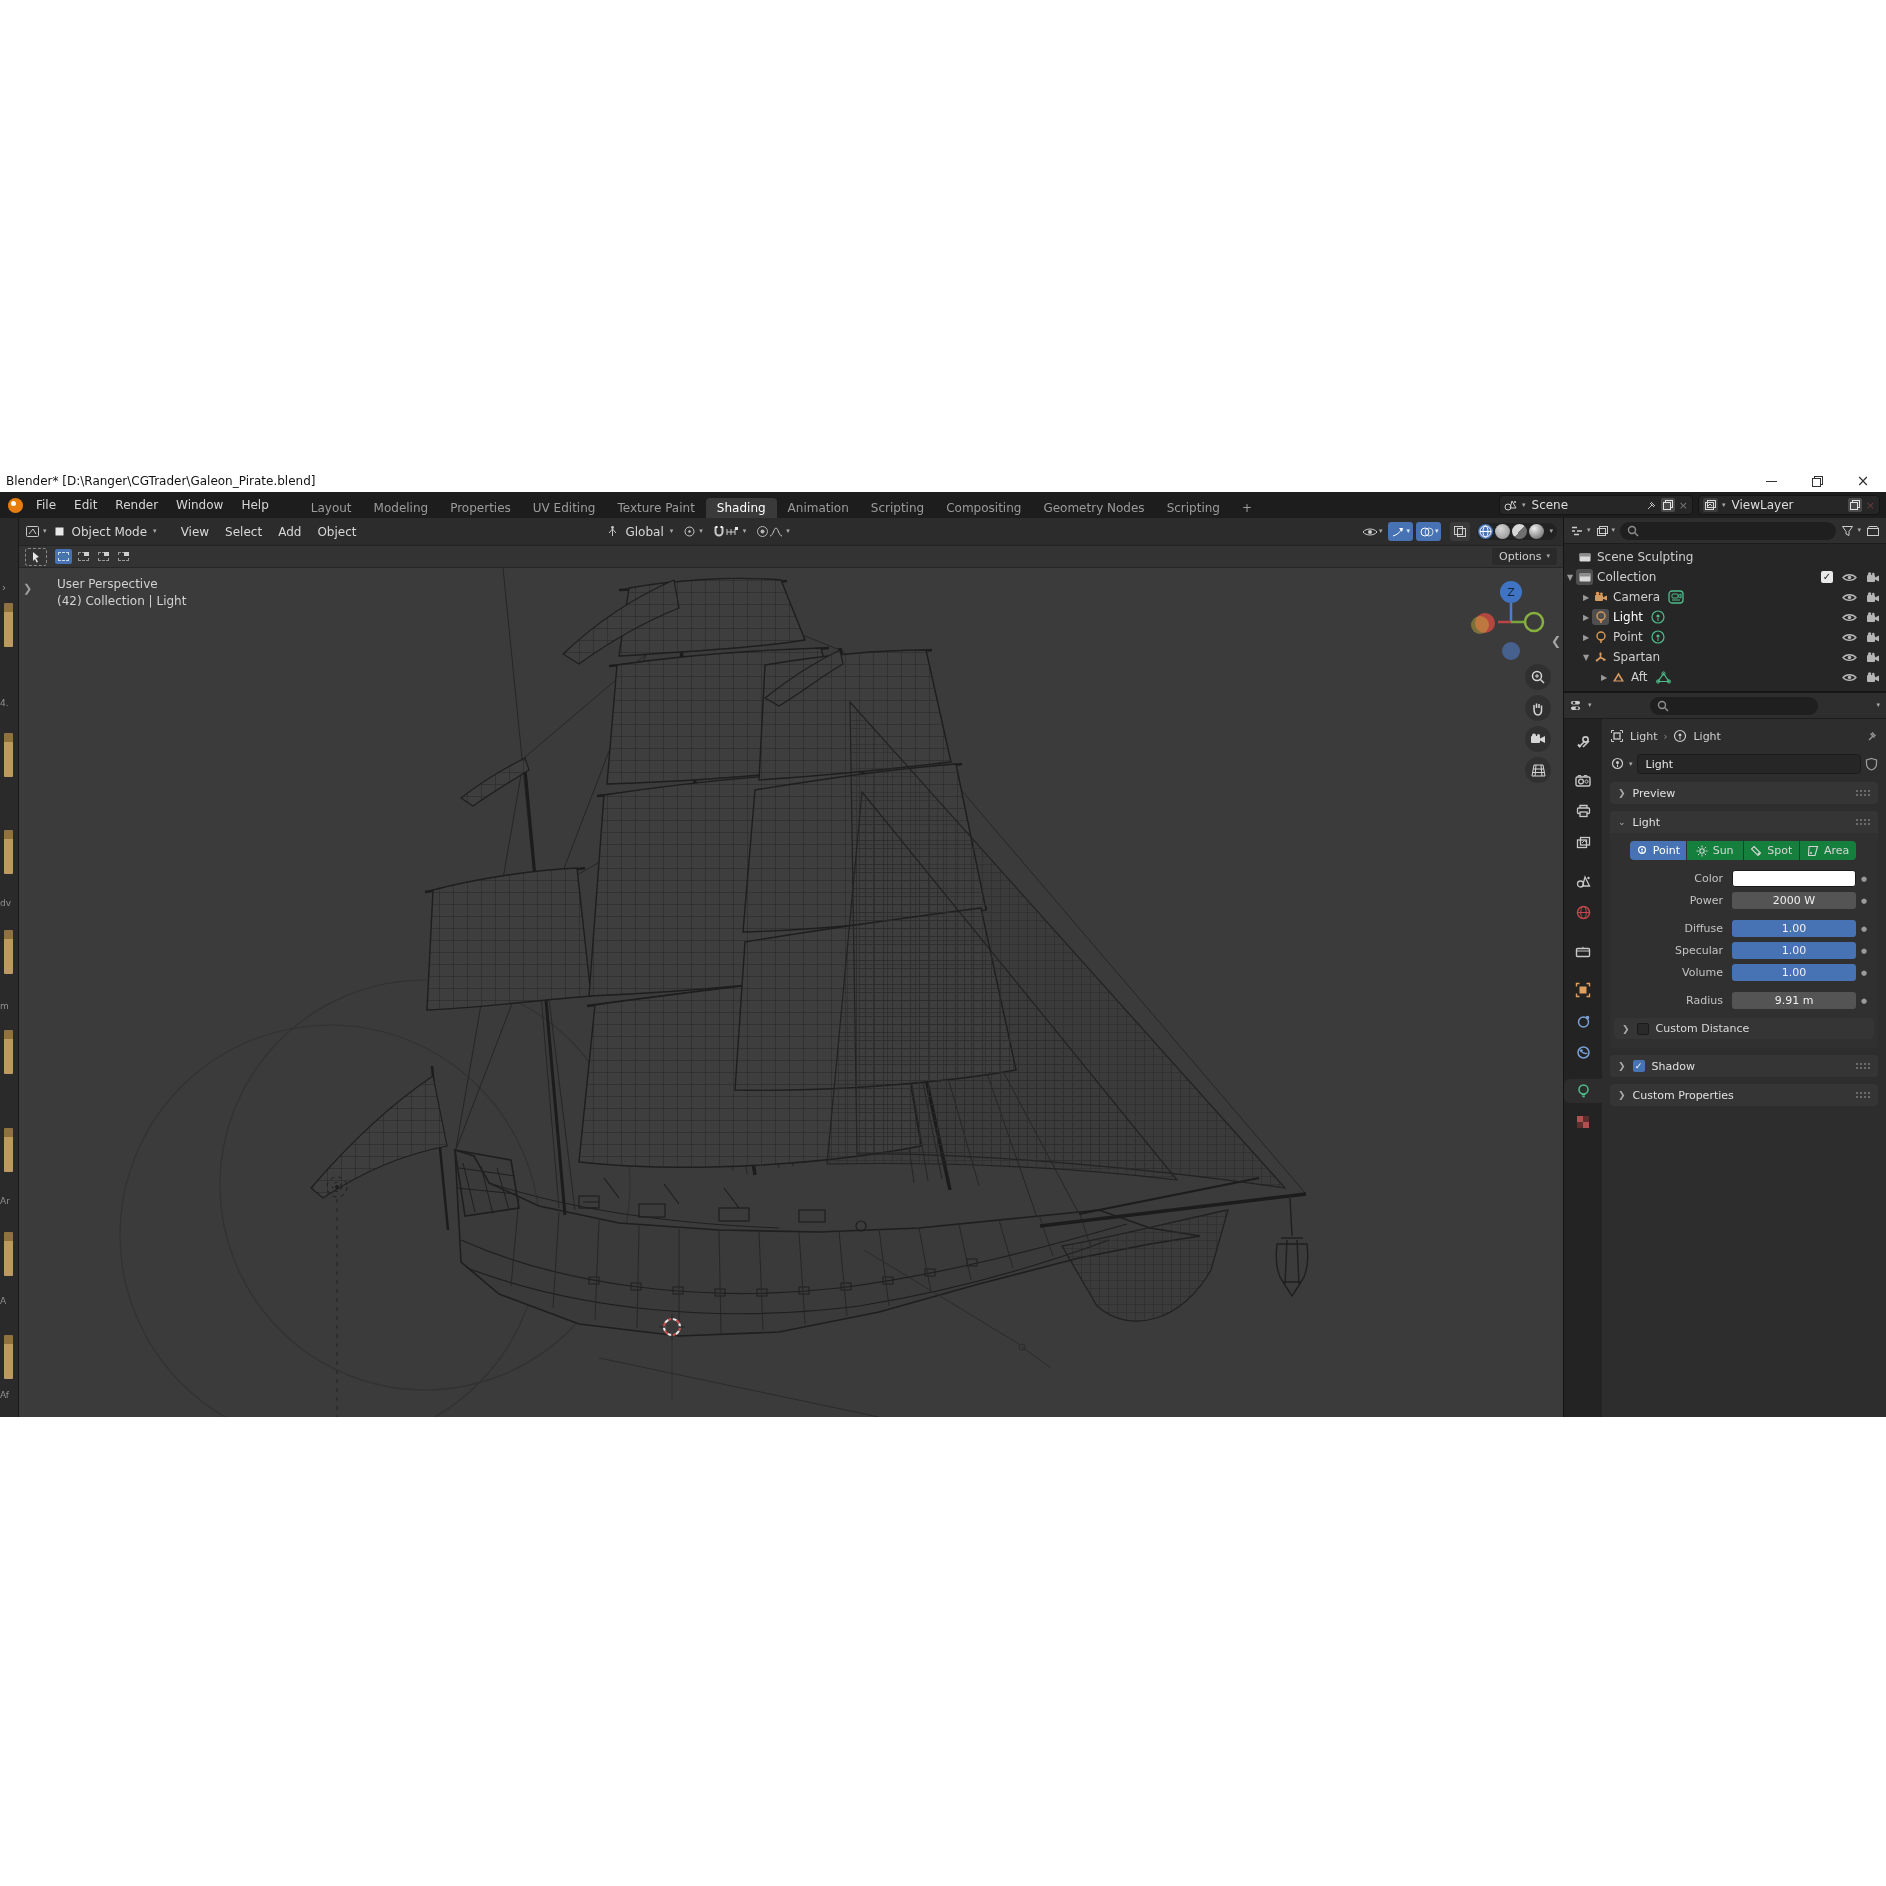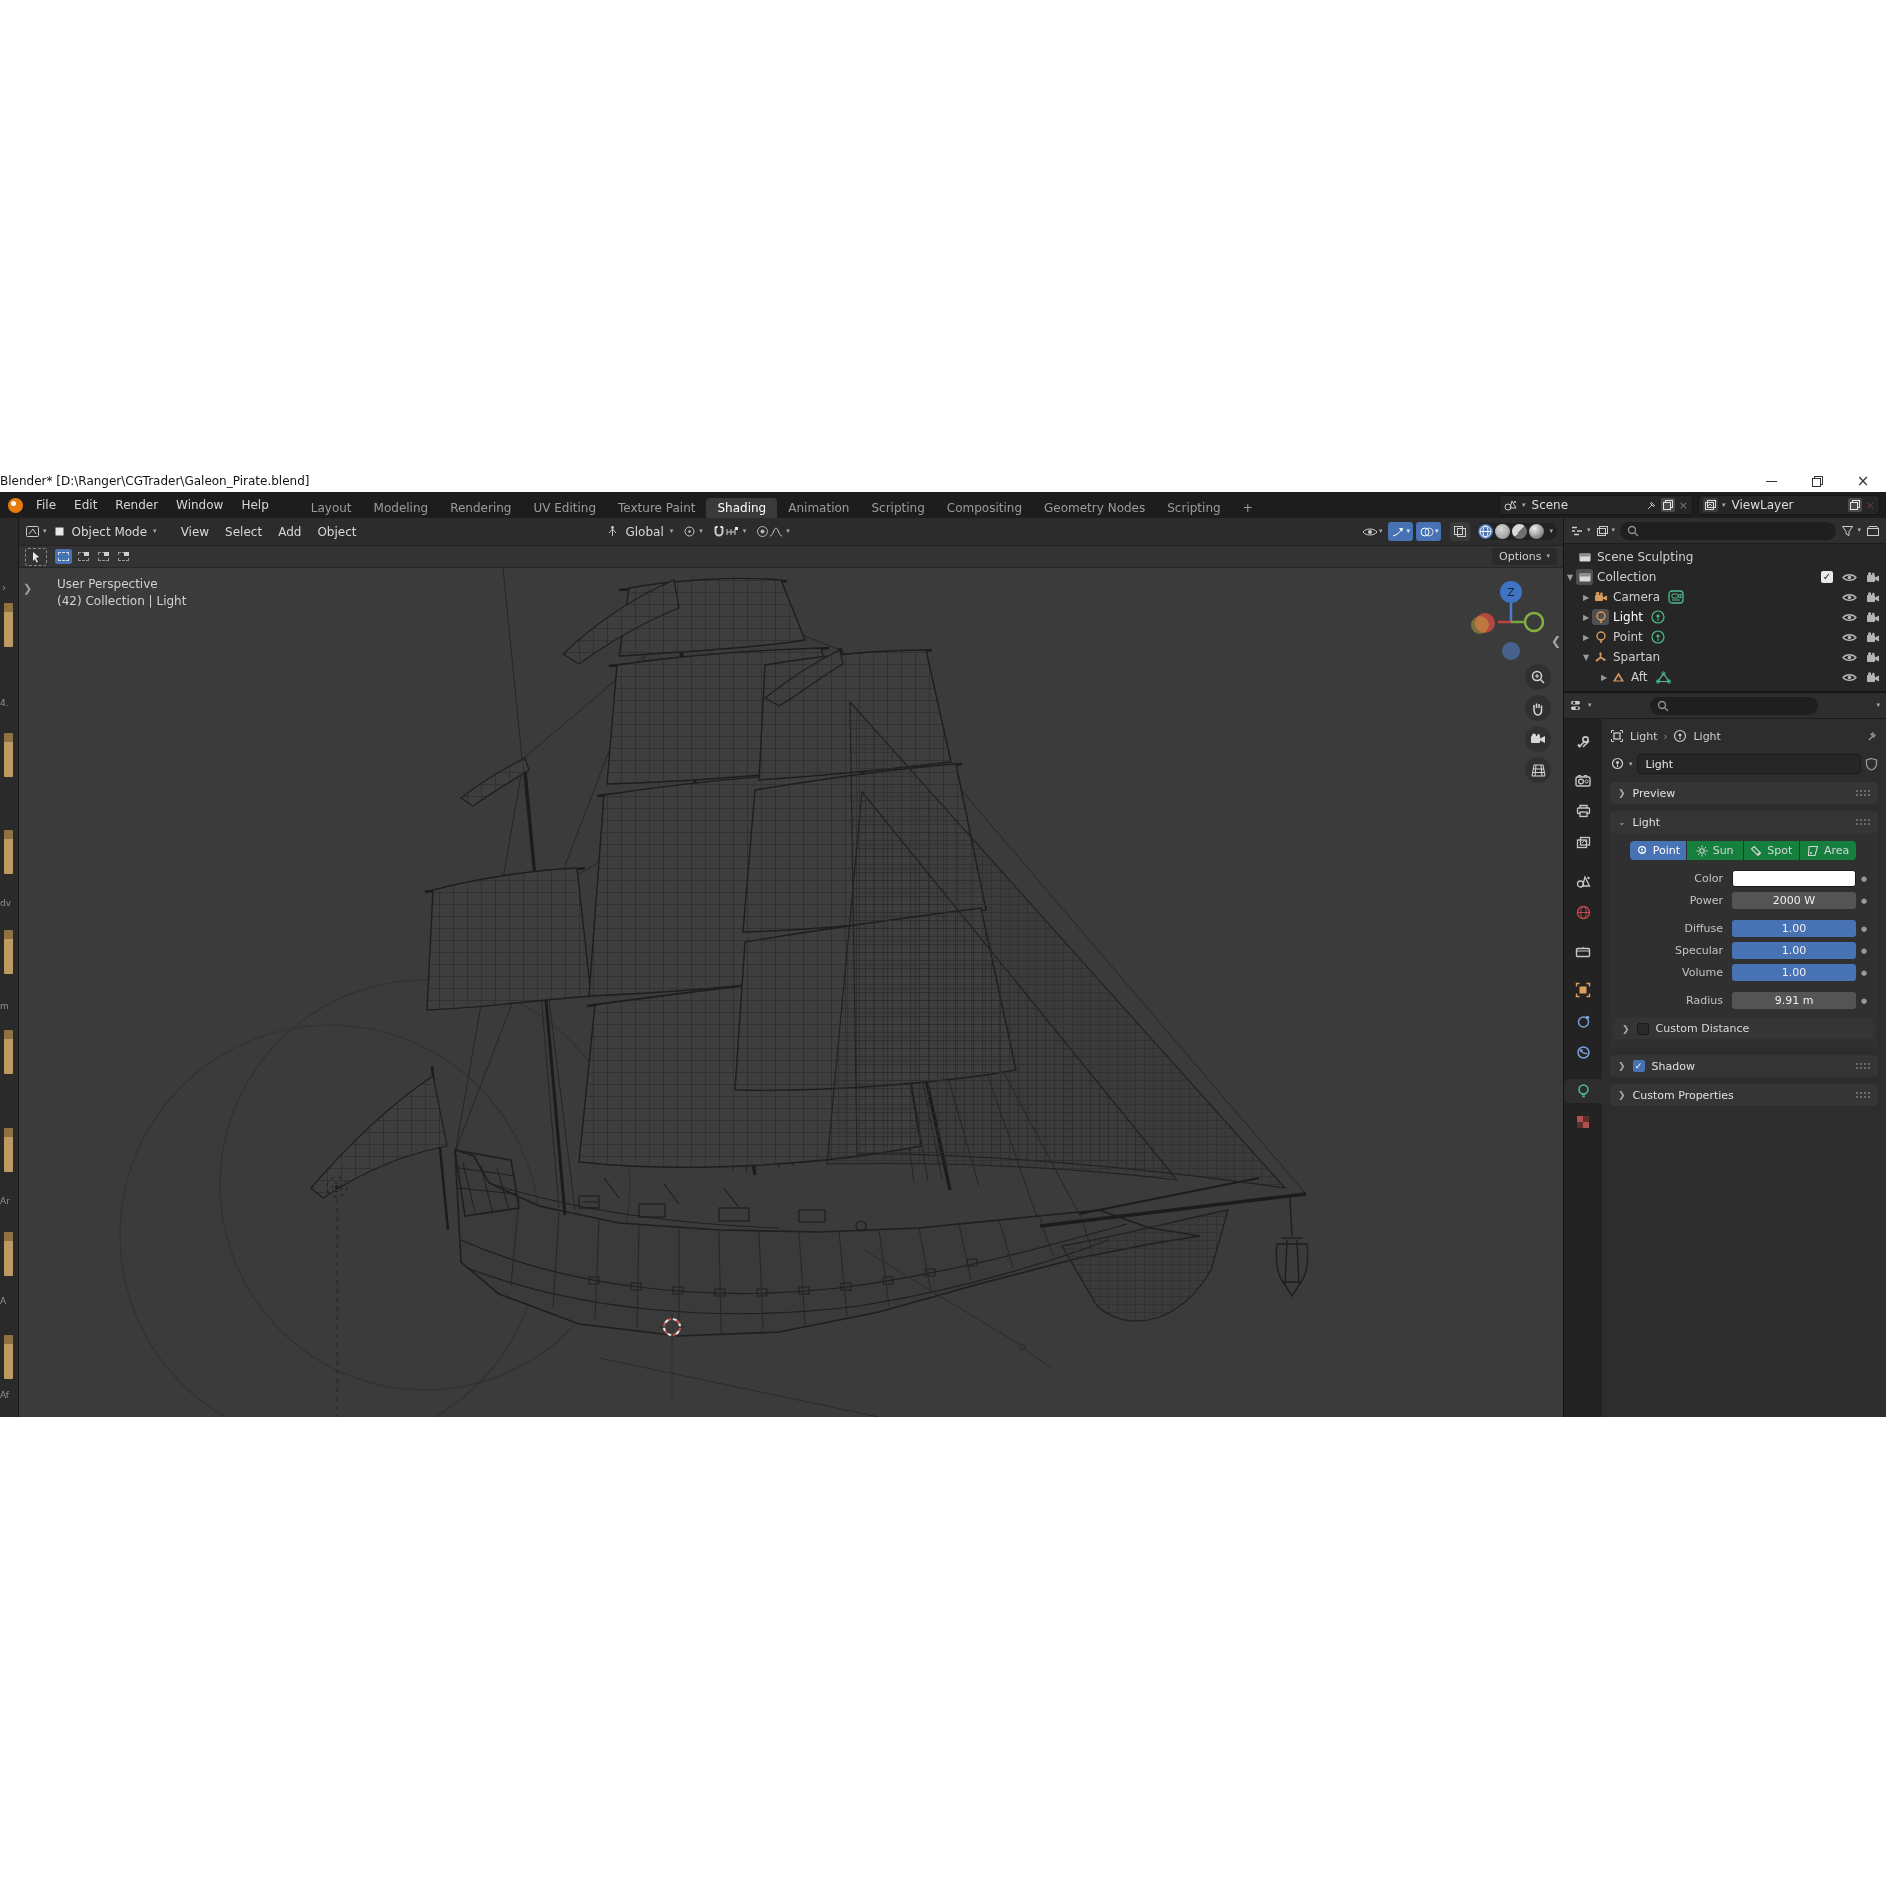--- a/index.html
+++ b/index.html
@@ -1,21 +1,21 @@
 <!DOCTYPE html>
 <html><head>
 <meta charset="utf-8">
 <style>
   *{box-sizing:border-box;margin:0;padding:0}
   html,body{width:1886px;height:1886px;background:#ffffff;font-family:"DejaVu Sans",sans-serif}
   .window{position:absolute;left:0;top:470px;width:1886px;height:947px;background:#2b2b2b;overflow:hidden}
 
   
   .titlebar{height:22px;background:#ffffff;display:flex;align-items:center;color:#111;font-size:12px}
-  .tb-title{white-space:nowrap}
+  .tb-title{padding-left:6px;white-space:nowrap}
   .tb-controls{margin-left:auto;display:flex;height:100%}
   .tb-btn{width:46px;display:flex;align-items:center;justify-content:center}
   .min-glyph{width:11px;height:1px;background:#333}
   .max-glyph{position:relative;width:11px;height:11px}
   .max-glyph i{position:absolute;border:1px solid #333;width:9px;height:9px;background:#fff}
   .max-glyph i:nth-child(1){right:0;top:0}
   .max-glyph i:nth-child(2){left:0;bottom:0}
   .close-glyph{font-size:15px;color:#333;line-height:1}
 
   
@@ -145,21 +145,21 @@
   <div class="topbar">
     <span class="blogo"></span>
     <span class="menu-item">File</span>
     <span class="menu-item">Edit</span>
     <span class="menu-item">Render</span>
     <span class="menu-item">Window</span>
     <span class="menu-item">Help</span>
     <div class="tabs">
       <span class="tab">Layout</span>
       <span class="tab">Modeling</span>
-      <span class="tab">Rendering</span>
+      <span class="tab">Properties</span>
       <span class="tab">UV Editing</span>
       <span class="tab">Texture Paint</span>
       <span class="tab active">Shading</span>
       <span class="tab">Animation</span>
       <span class="tab">Scripting</span>
       <span class="tab">Compositing</span>
       <span class="tab">Geometry Nodes</span>
       <span class="tab">Scripting</span>
       <span class="tab">+</span>
     </div>

